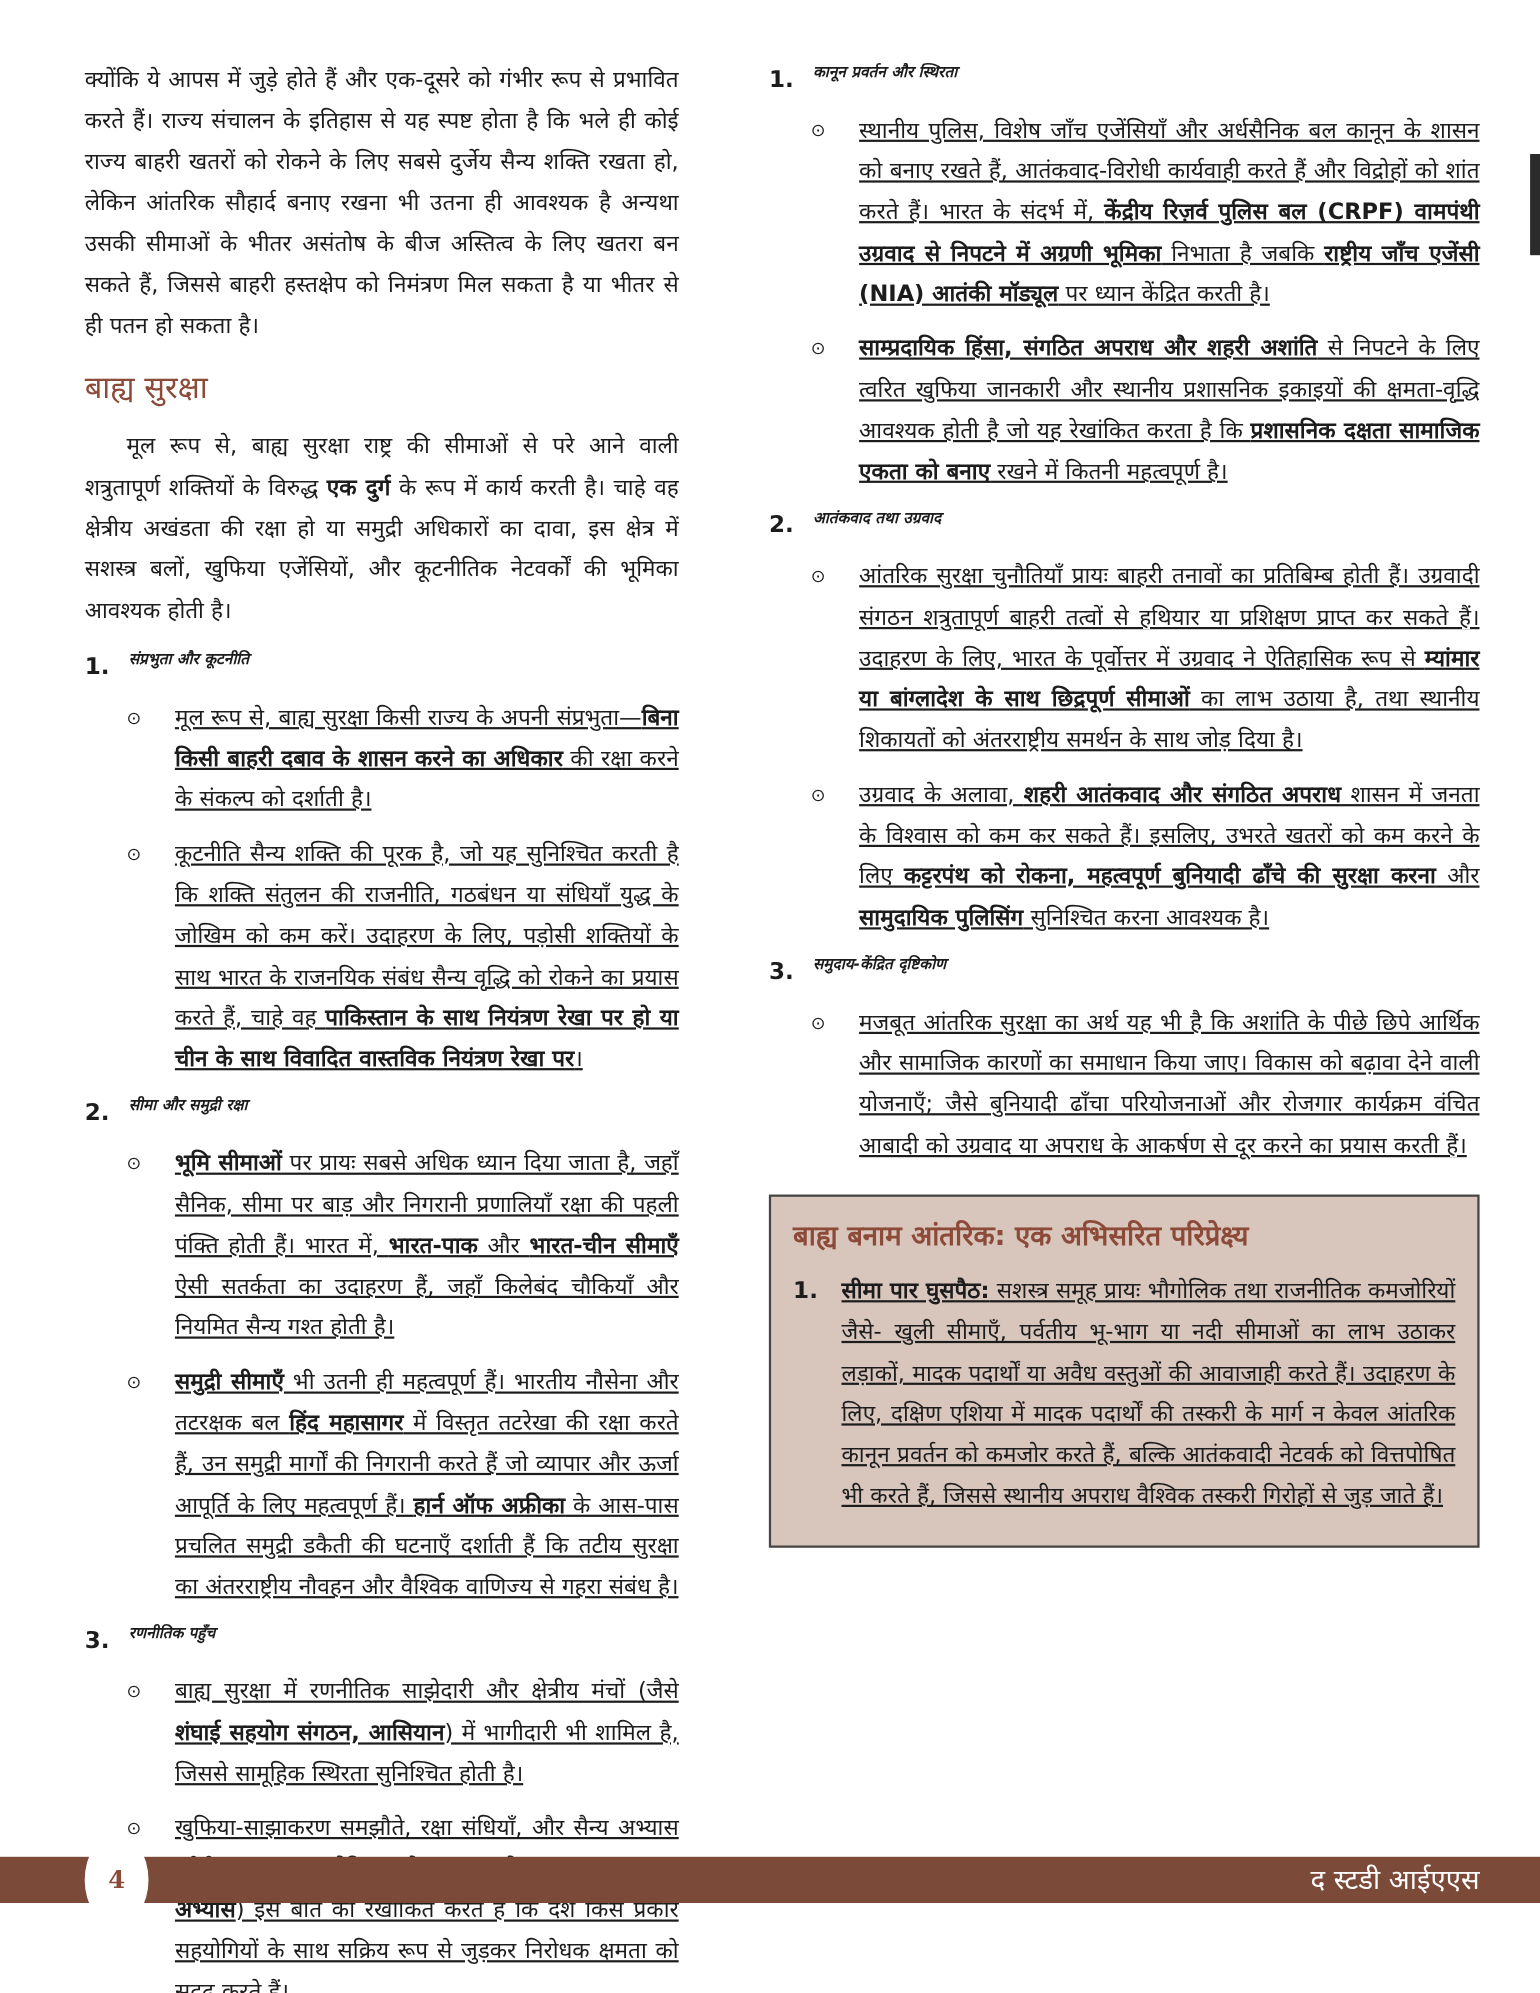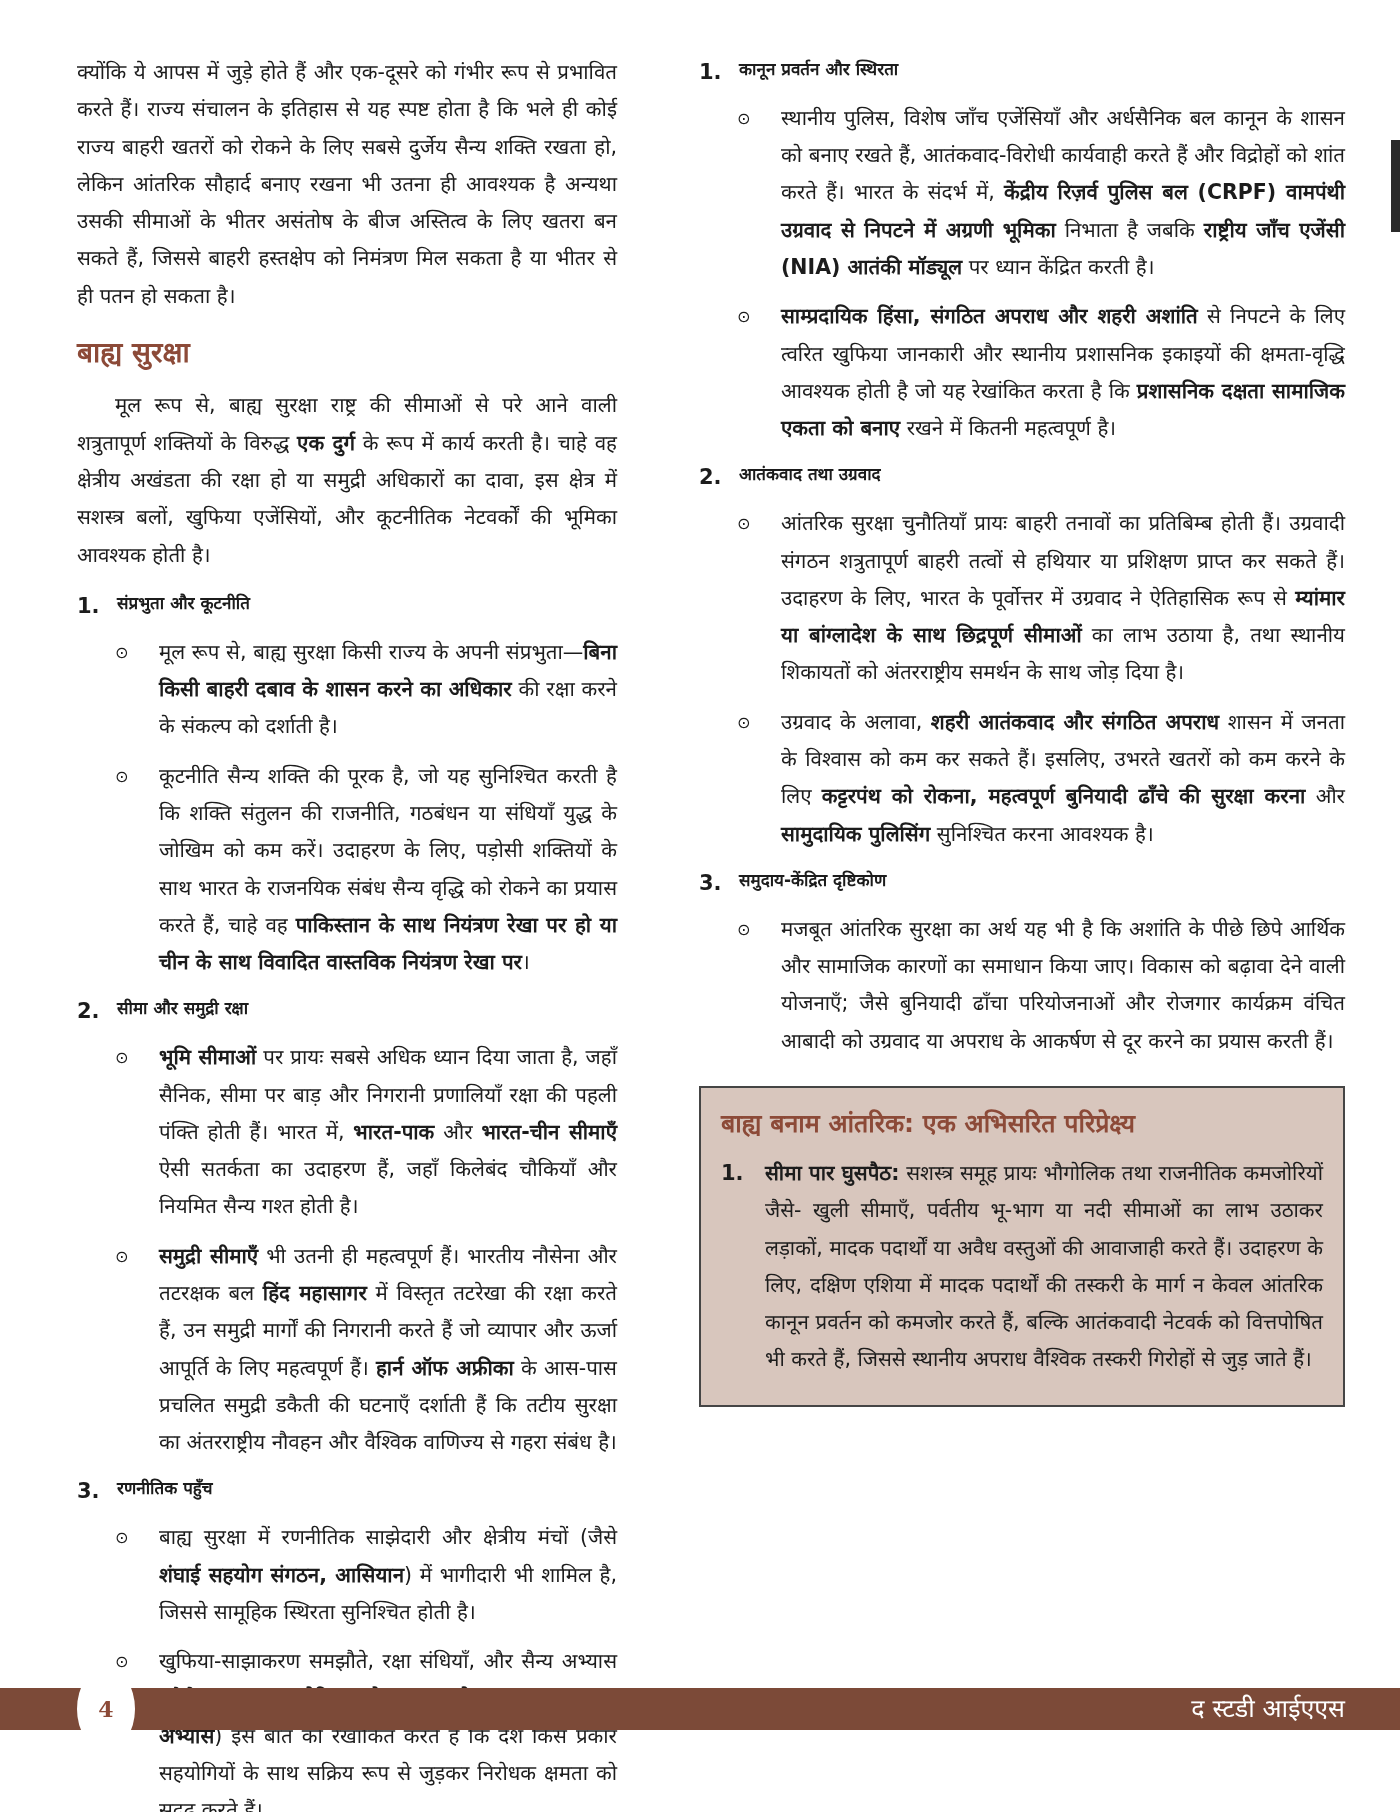--- a/index.html
+++ b/index.html
@@ -14,32 +14,32 @@
   }
   .columns{display:flex;padding:54px 55px 0 77px;gap:82px;}
   .col-left{flex:none;width:540px;}
   .col-right{flex:1;min-width:0;}
 
   .para{margin:0 0 14px;font-size:20.5px;line-height:1.82;text-align:justify;}
   .indent{text-indent:38px;}
   .b, .bold{font-weight:bold;}
 
   .heading{
-    font-size:28px;font-weight:bold;color:var(--accent,#8c4a38);
+    font-size:28px;font-weight:normal;color:var(--accent,#8c4a38);
     margin:24px 0 16px;line-height:1.3;
   }
   .heading.first{margin-top:20px;}
 
   .n-item{margin-bottom:8px;}
   .n-row{display:flex;margin-bottom:6px;}
   .num{flex:none;width:40px;font-weight:bold;font-size:21px;line-height:1.8;}
-  .n-title{font-weight:bold;font-size:17px;line-height:1.8;}
+  .n-title{font-weight:bold;font-size:14px;line-height:1.8;font-style:italic;}
   .bullet{display:flex;margin:8px 0 12px 38px;}
   .marker{flex:none;width:44px;font-size:16px;line-height:37px;}
-  .b-text{flex:1;min-width:0;font-size:20.5px;line-height:1.82;text-align:justify;}
+  .b-text{flex:1;min-width:0;font-size:20.5px;line-height:1.82;text-align:justify;text-decoration:underline;}
 
   .box{
     border:2px solid var(--box-border,#454545);
     background:var(--box-bg,#d8c6bd);
     padding:14px 20px 18px;
     margin-top:26px;
   }
   .box-title{color:var(--accent,#8c4a38);font-weight:bold;font-size:25px;margin:4px 0 14px;line-height:1.4;}
   .box .para{margin-bottom:16px;}
   .box-item{margin-bottom:2px;}

